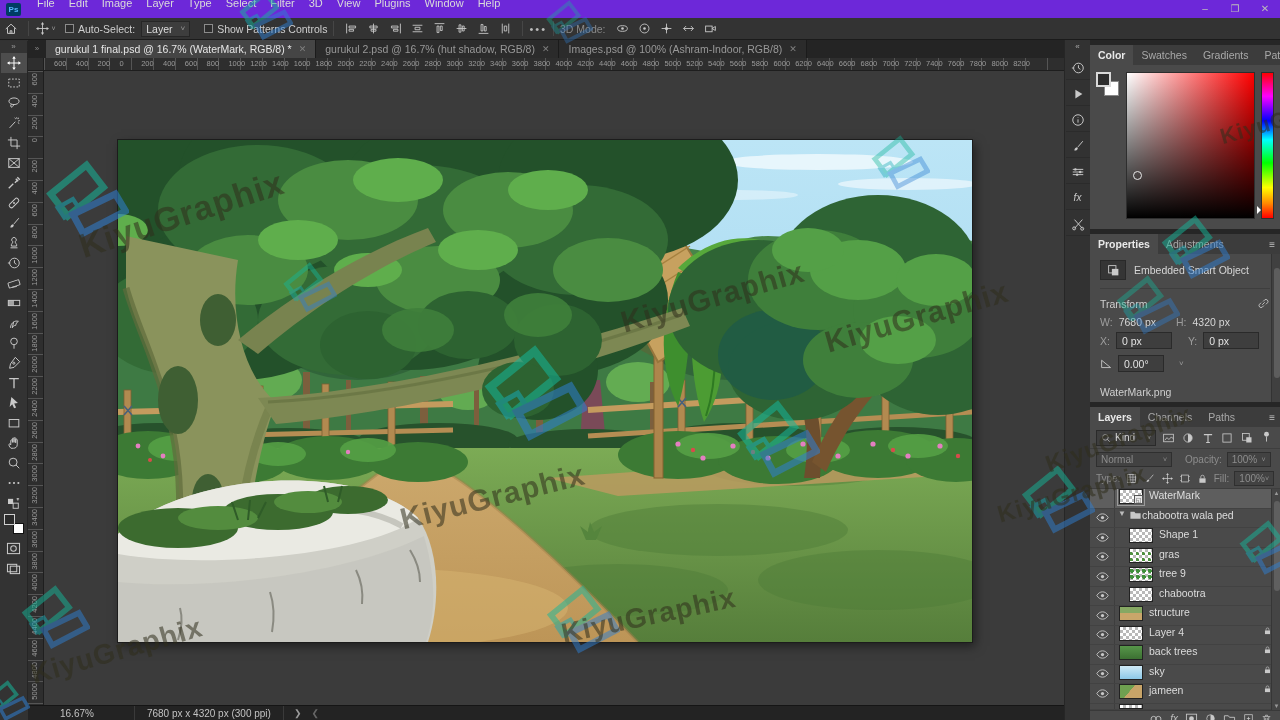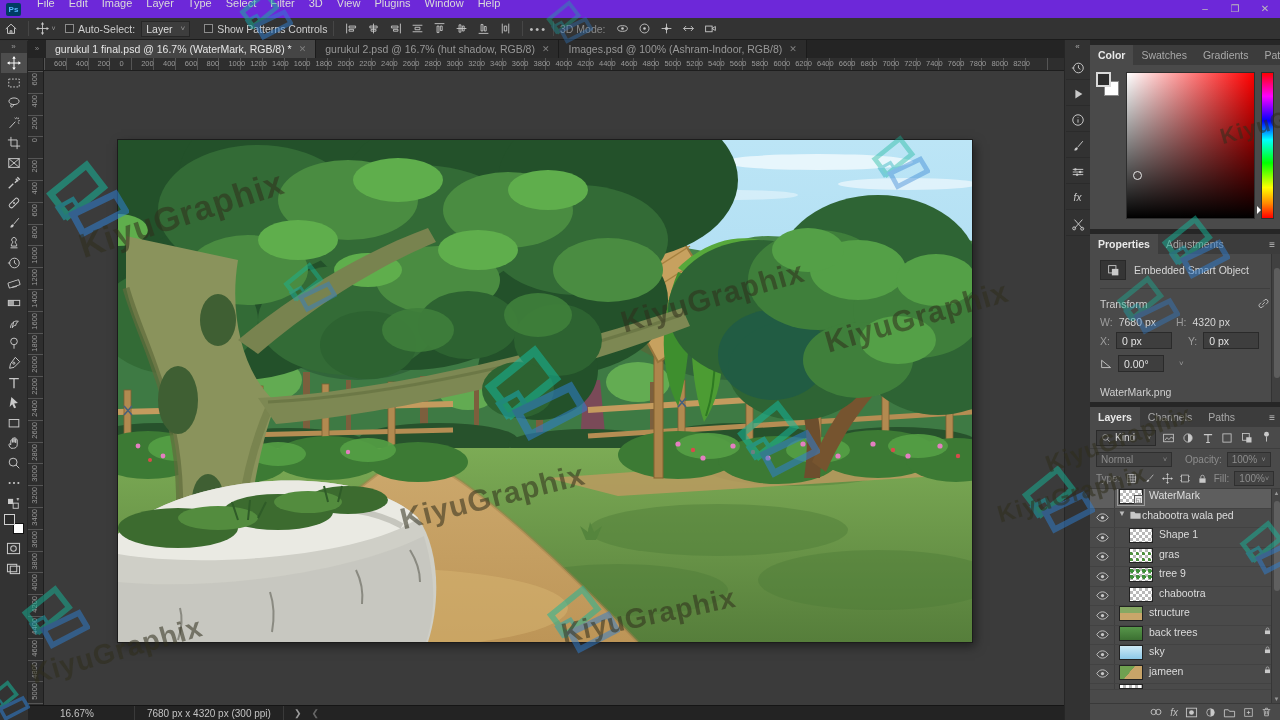--- a/index.html
+++ b/index.html
@@ -1108,20 +1108,37 @@
             <span class="lname">structure</span>
           </div>
           <div class="layer">
             <div class="eyebox">
               <svg width="13" height="9" viewBox="0 0 16 11" class="ic">
                 <path d="M1 5.5C3 2.3 5.2 1 8 1s5 1.3 7 4.5C13 8.7 10.8 10 8 10S3 8.7 1 5.5z"></path>
                 <circle cx="8" cy="5.5" r="2" class="f"></circle>
               </svg>
             </div>
             <span style="width:4px"></span>
+            <span class="thumb "></span>
+            <span class="lname">Layer 4</span>
+            <span class="llock">
+              <svg width="9" height="10" viewBox="0 0 16 16" class="ic">
+                <rect x="3.5" y="7" width="9" height="6.5" class="f"></rect>
+                <path d="M5.5 7V5a2.5 2.5 0 015 0v2"></path>
+              </svg>
+            </span>
+          </div>
+          <div class="layer">
+            <div class="eyebox">
+              <svg width="13" height="9" viewBox="0 0 16 11" class="ic">
+                <path d="M1 5.5C3 2.3 5.2 1 8 1s5 1.3 7 4.5C13 8.7 10.8 10 8 10S3 8.7 1 5.5z"></path>
+                <circle cx="8" cy="5.5" r="2" class="f"></circle>
+              </svg>
+            </div>
+            <span style="width:4px"></span>
             <span class="thumb backtrees"></span>
             <span class="lname">back trees</span>
             <span class="llock">
               <svg width="9" height="10" viewBox="0 0 16 16" class="ic">
                 <rect x="3.5" y="7" width="9" height="6.5" class="f"></rect>
                 <path d="M5.5 7V5a2.5 2.5 0 015 0v2"></path>
               </svg>
             </span>
           </div>
           <div class="layer">

